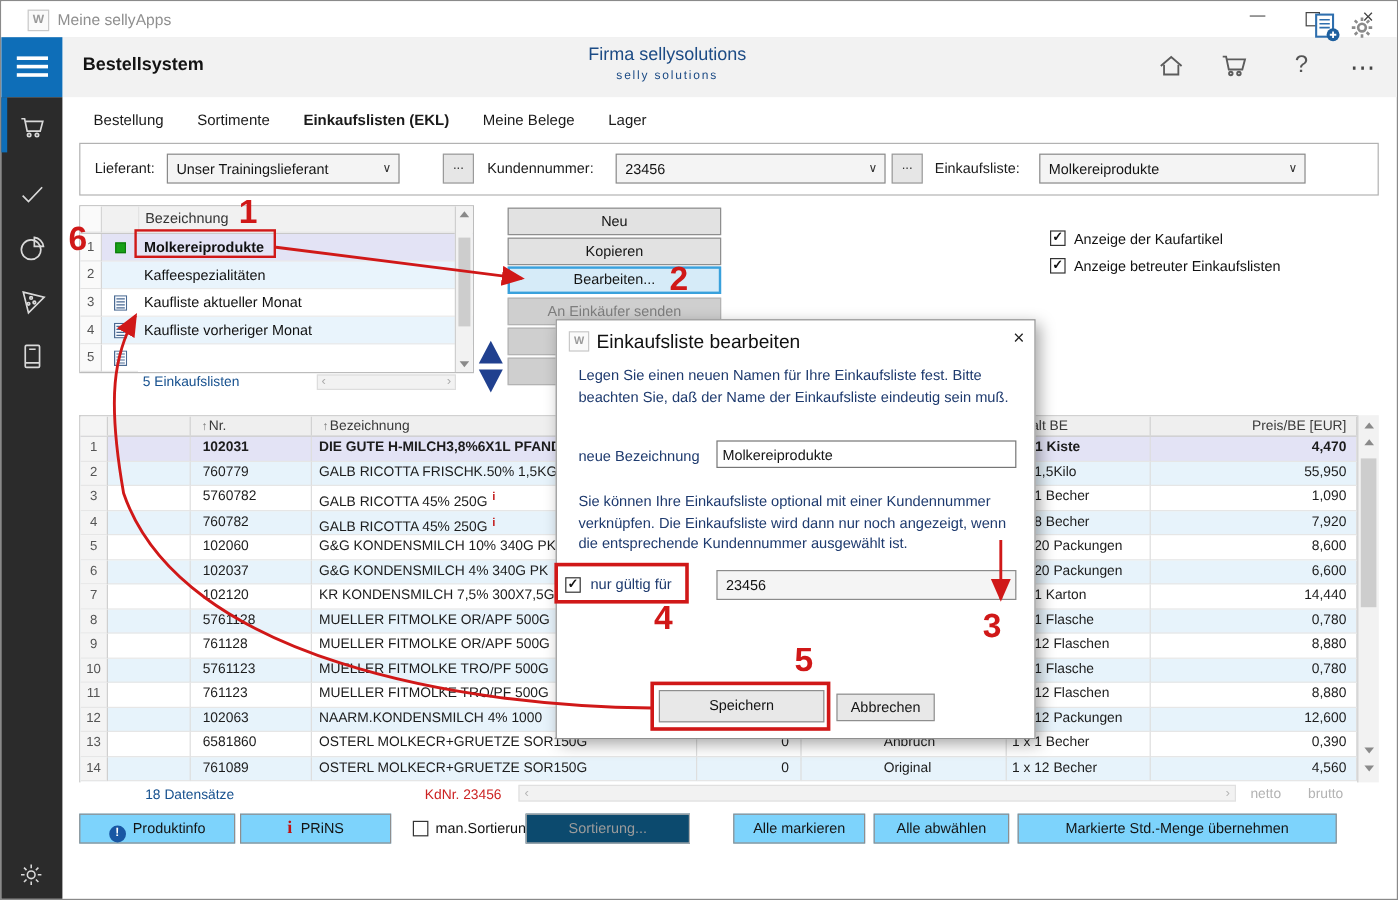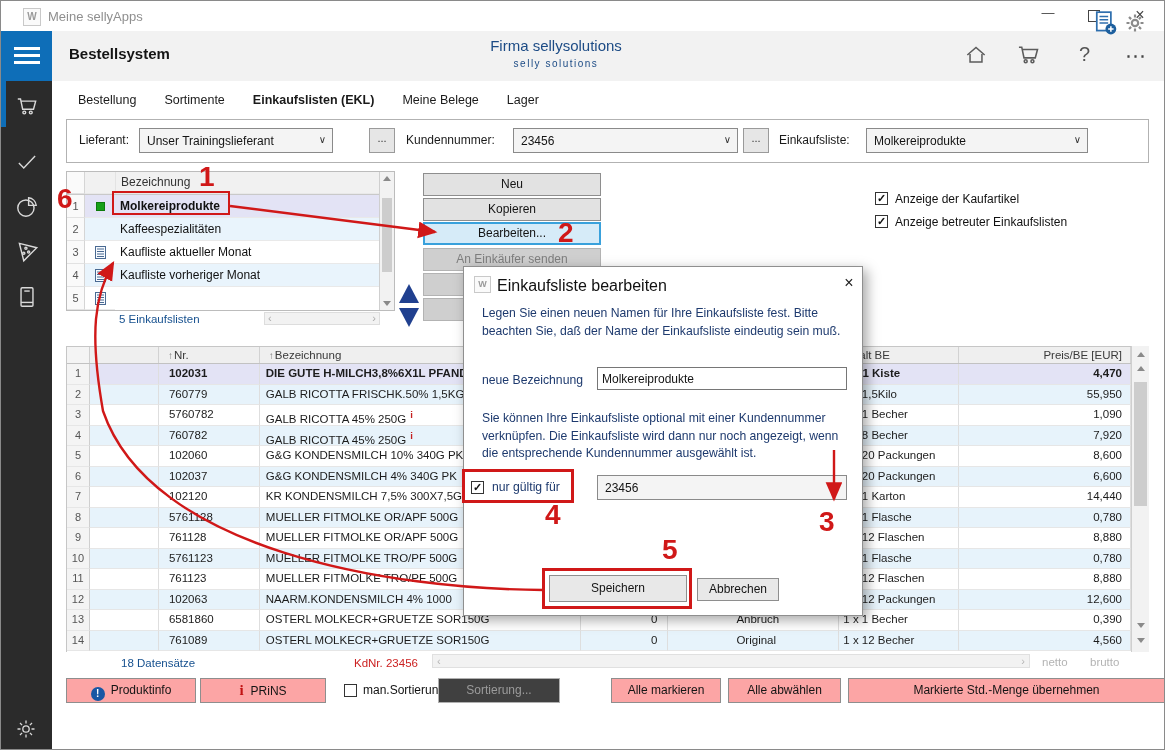--- a/index.html
+++ b/index.html
@@ -125,28 +125,28 @@
   #main-vscroll{left:1130px;top:345px;width:18px;height:306px;position:absolute;}
   #table-count{position:absolute;left:120px;top:656px;font-size:11.5px;color:#17518f;}
   #table-kdnr{position:absolute;left:353px;top:656px;font-size:11.5px;color:#cc2222;}
   #main-hscroll{position:absolute;left:431px;top:653px;width:598px;height:14px;background:#f2f2f2;border:1px solid #e0e0e0;box-sizing:border-box;}
   #main-hscroll .larr{position:absolute;left:4px;top:0px;color:#b5b5b5;font-size:11px;}
   #main-hscroll .rarr{position:absolute;right:4px;top:0px;color:#b5b5b5;font-size:11px;}
   #lbl-netto{position:absolute;left:1041px;top:655px;font-size:11.5px;color:#b3b3b3;}
   #lbl-brutto{position:absolute;left:1089px;top:655px;font-size:11.5px;color:#b3b3b3;}
 
   
-  .bbtn{position:absolute;top:677px;height:25px;background:#fca5a5;border:1px solid #8e8e8e;box-sizing:border-box;
+  .bbtn{position:absolute;top:677px;height:25px;background:#7dd3fc;border:1px solid #8e8e8e;box-sizing:border-box;
         font-size:12px;color:#141414;text-align:center;line-height:23px;cursor:pointer;}
   #btn-produktinfo{left:65px;width:130px;}
   #btn-prins{left:199px;width:126px;}
-  #btn-sortierung{left:437px;width:122px;background:#404040;color:#9b9b9b;border-color:#b0b0b0;}
+  #btn-sortierung{left:437px;width:137px;background:#0c4a6e;color:#9b9b9b;border-color:#b0b0b0;}
   #btn-markieren{left:610px;width:110px;}
   #btn-abwaehlen{left:727px;width:113px;}
-  #btn-uebernehmen{left:847px;width:317px;}
+  #btn-uebernehmen{left:847px;width:266px;}
   .info-dot{display:inline-block;width:14px;height:14px;border-radius:50%;background:#1857a4;color:#fff;
             font-size:10px;font-weight:bold;line-height:14px;vertical-align:-3px;margin-right:6px;}
   .prins-i{color:#c11212;font-weight:bold;font-family:"Liberation Serif",serif;font-size:15px;margin-right:7px;}
   #mansort{position:absolute;left:343px;top:682px;display:flex;align-items:center;cursor:pointer;}
   #mansort .lbl{font-size:12px;color:#111;margin-left:6px;}
 
   
   #dialog{position:absolute;left:462px;top:265px;width:400px;height:350px;background:#fff;border:1px solid #8f8f8f;
           box-sizing:border-box;box-shadow:4px 4px 12px rgba(0,0,0,.35);z-index:10;}
   .dlg-icon{position:absolute;left:10px;top:9px;width:15px;height:15px;border:1px solid #c9c9c9;background:#fafafa;

